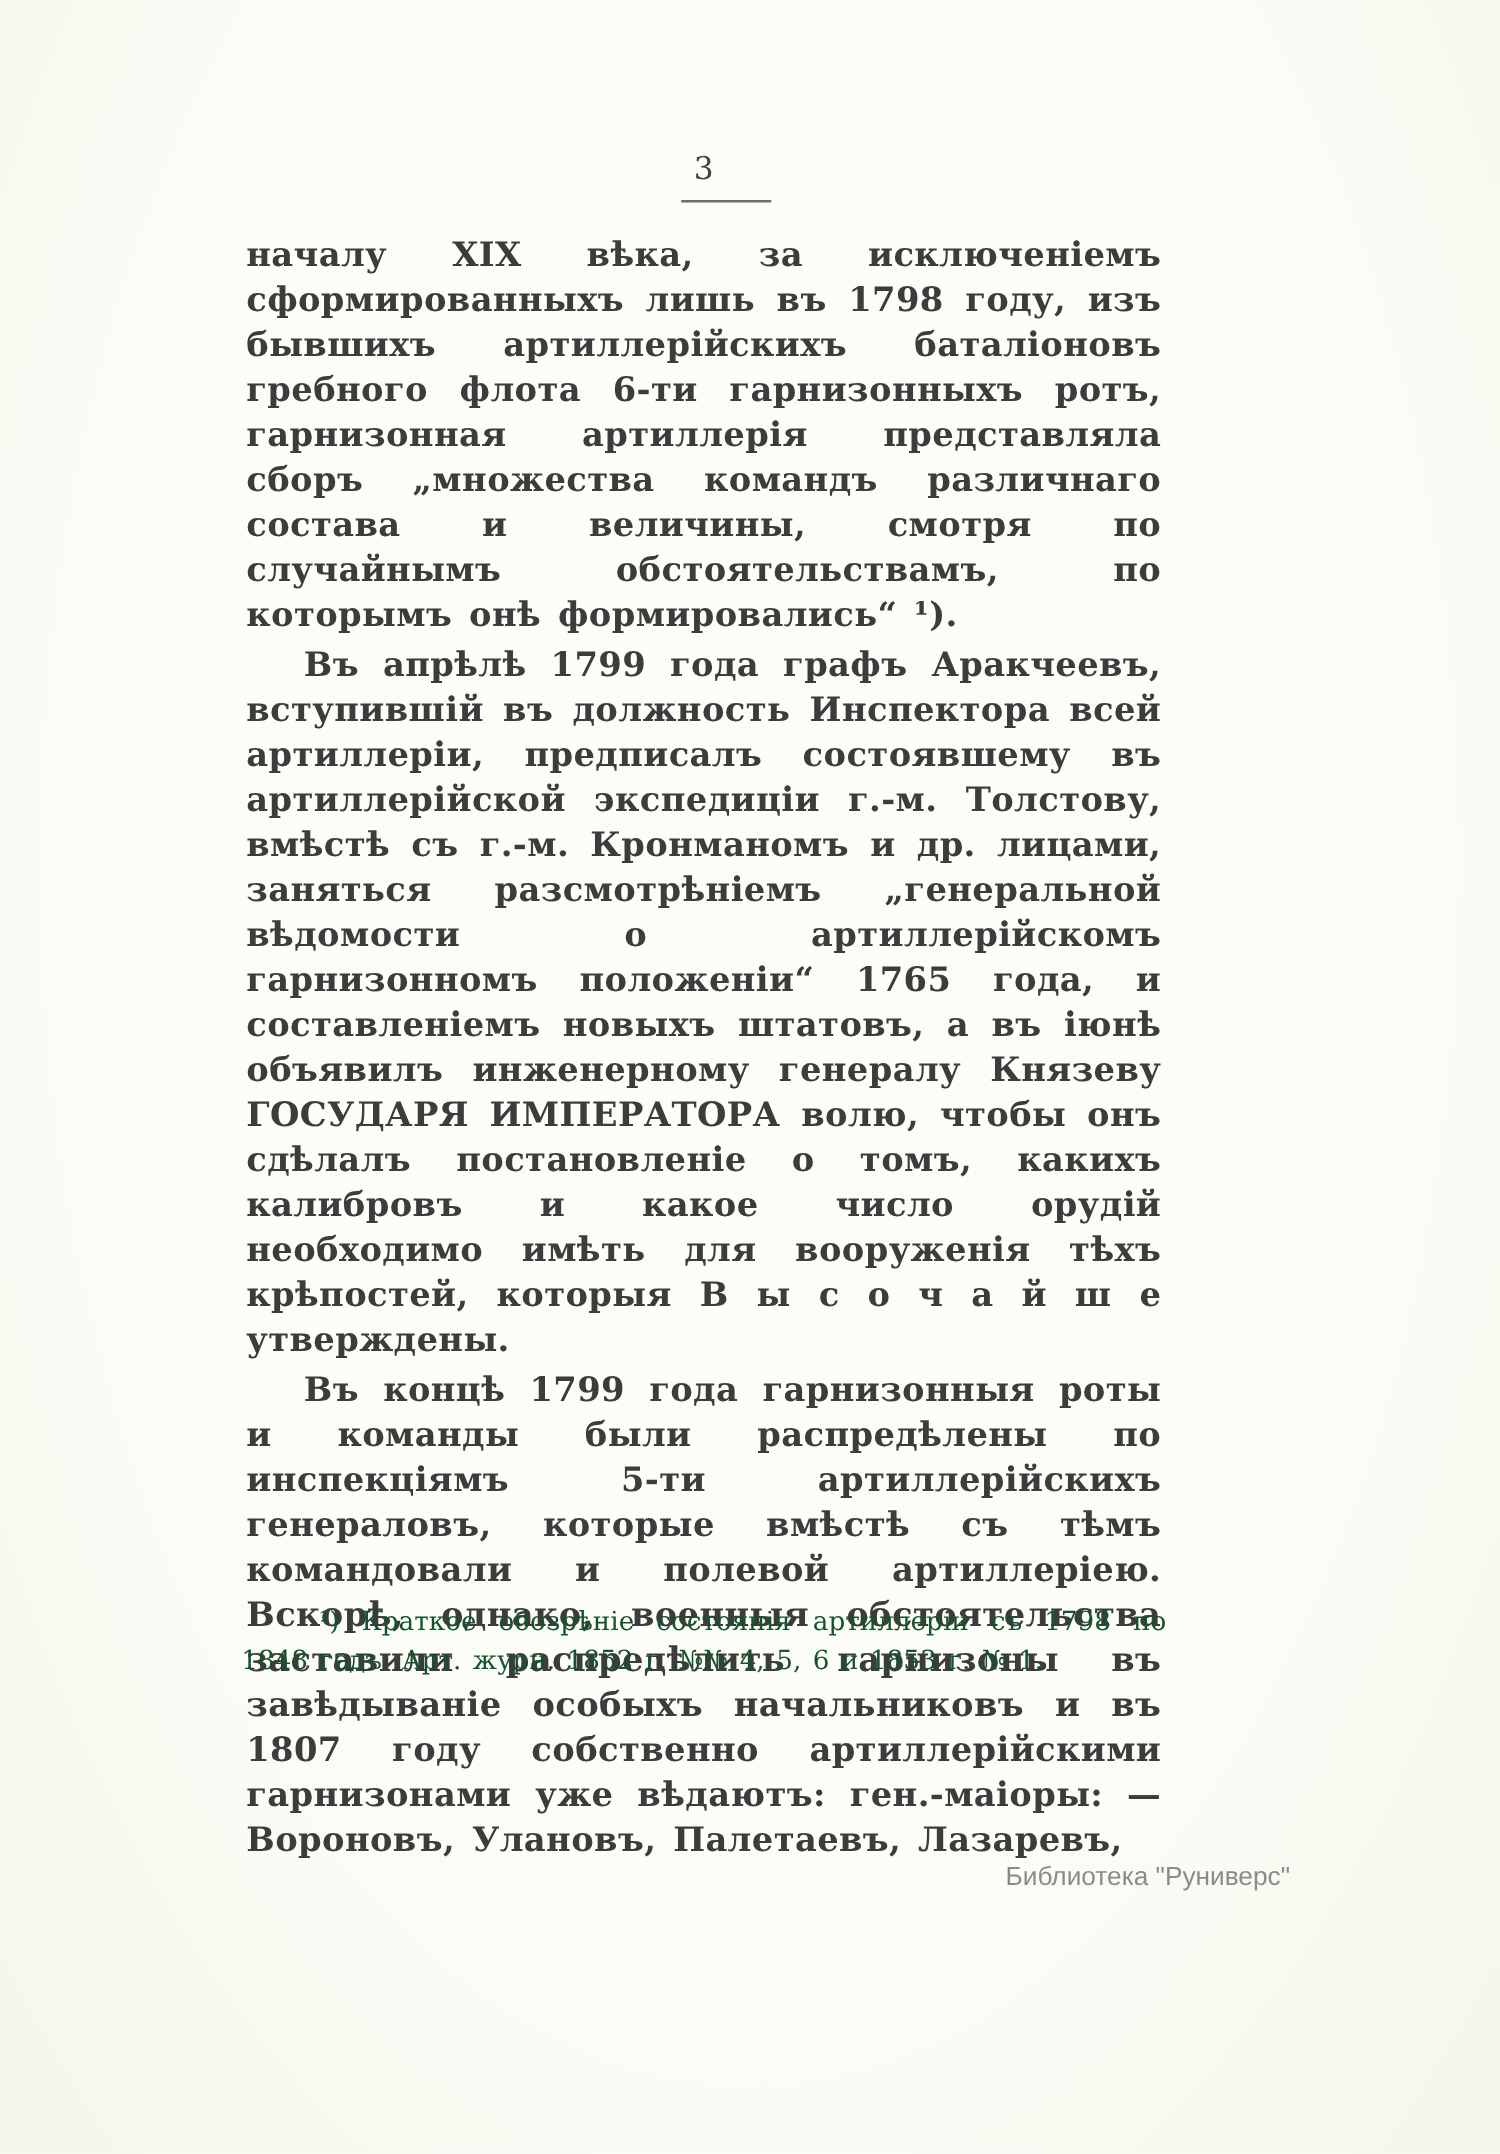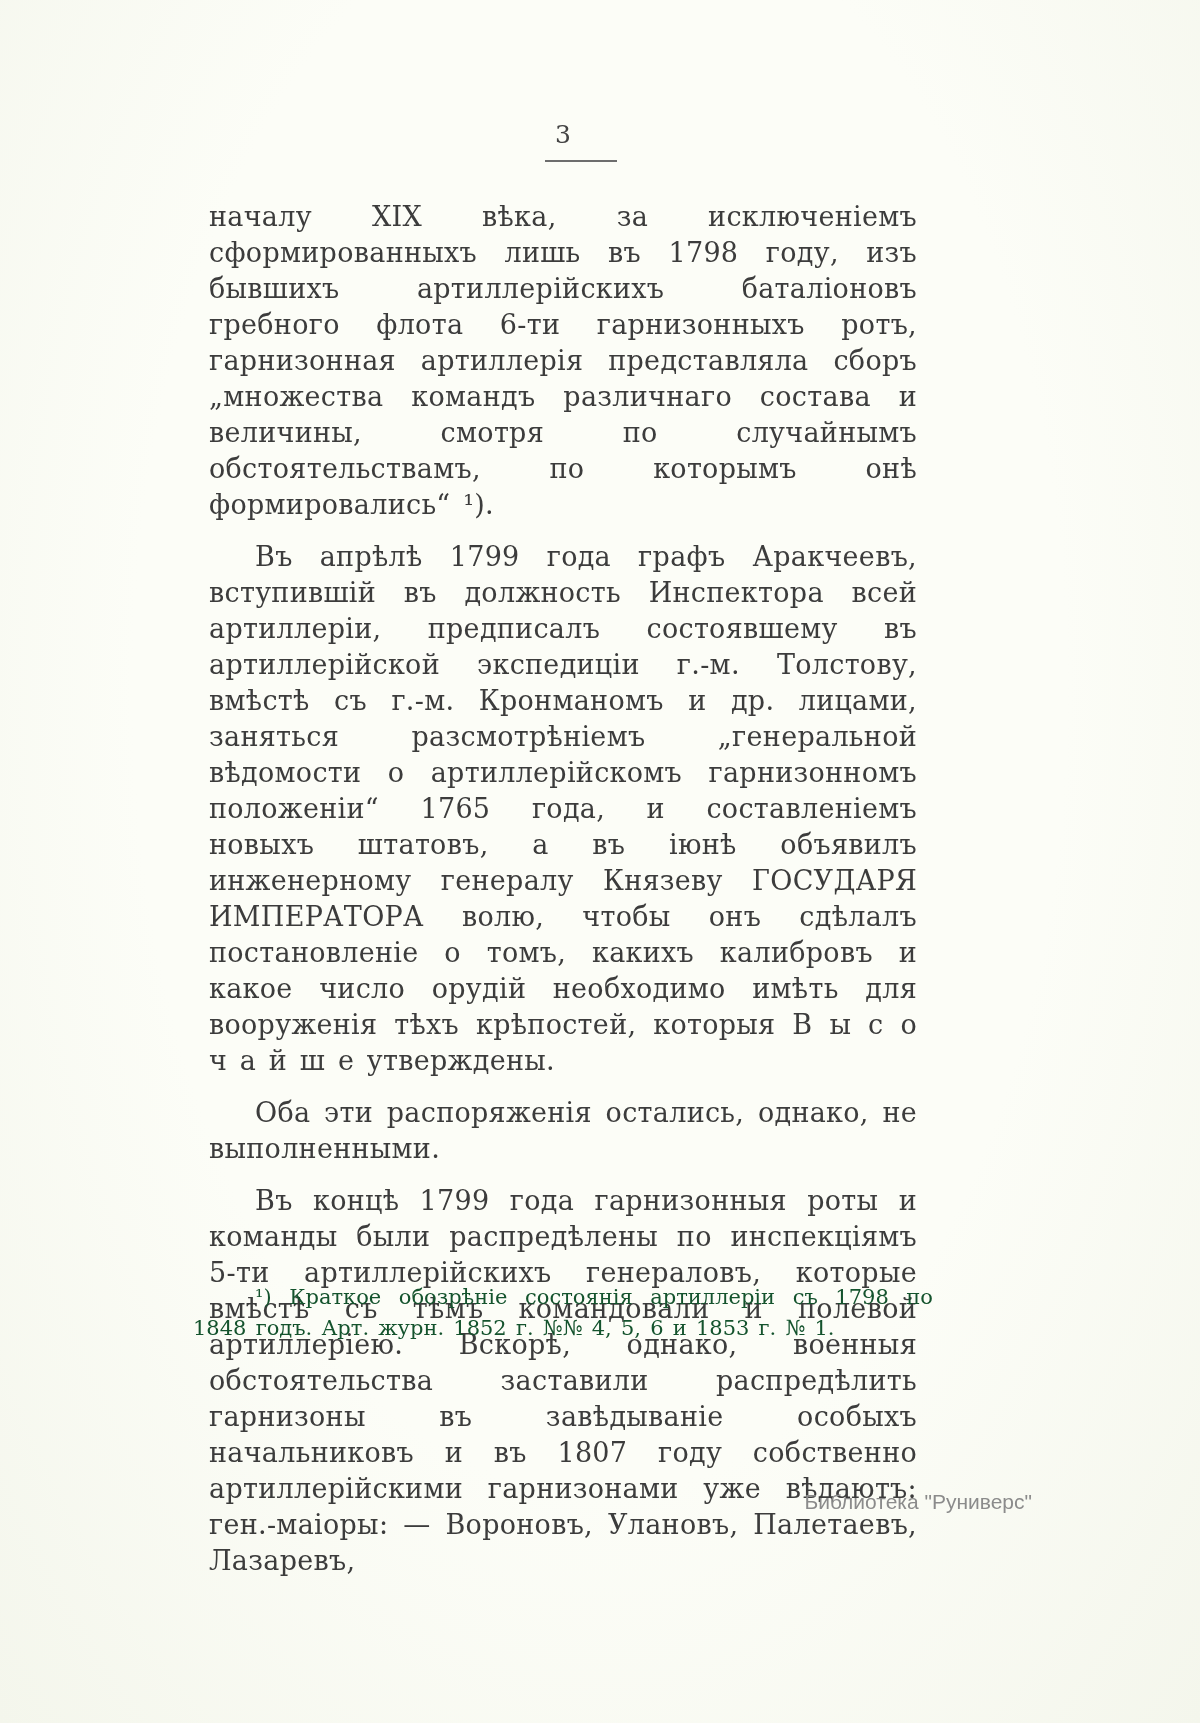--- a/index.html
+++ b/index.html
@@ -37,22 +37,23 @@
     top: 183px;
     left: 193px;
     width: 740px;
     font-size: 27px;
     line-height: 36px;
     text-align: justify;
     word-spacing: 0.14em;
     letter-spacing: 0.3px;
   }
   .text-block p {
-    margin: 16px;
+    margin: 4px;
     text-indent: 46px;
+    font-weight: bold;
   }
   .text-block p.first {
     text-indent: 0;
   }
   .footnote {
     position: absolute;
     top: 1282px;
     left: 193px;
     width: 740px;
     font-size: 21px;
@@ -76,21 +77,20 @@
 
 <div>
 
   <div class="page-number">3</div>
 
   <div class="page-number-rule"></div>
 
   <div class="text-block">
     <p class="first">началу XIX вѣка, за исключеніемъ сформированныхъ лишь въ 1798 году, изъ бывшихъ артиллерійскихъ баталіоновъ гребного флота 6-ти гарнизонныхъ ротъ, гарнизонная артиллерія представляла сборъ „множества командъ различнаго состава и величины, смотря по случайнымъ обстоятельствамъ, по которымъ онѣ формировались“ ¹).</p>
     <p>Въ апрѣлѣ 1799 года графъ Аракчеевъ, вступившій въ должность Инспектора всей артиллеріи, предписалъ состоявшему въ артиллерійской экспедиціи г.-м. Толстову, вмѣстѣ съ г.-м. Кронманомъ и др. лицами, заняться разсмотрѣніемъ „генеральной вѣдомости о артиллерійскомъ гарнизонномъ положеніи“ 1765 года, и составленіемъ новыхъ штатовъ, а въ іюнѣ объявилъ инженерному генералу Князеву ГОСУДАРЯ ИМПЕРАТОРА волю, чтобы онъ сдѣлалъ постановленіе о томъ, какихъ калибровъ и какое число орудій необходимо имѣть для вооруженія тѣхъ крѣпостей, которыя В ы с о ч а й ш е утверждены.</p>
-    <p>Оба эти распоряженія остались, однако, не выполненными.</p>
     <p>Въ концѣ 1799 года гарнизонныя роты и команды были распредѣлены по инспекціямъ 5-ти артиллерійскихъ генераловъ, которые вмѣстѣ съ тѣмъ командовали и полевой артиллеріею. Вскорѣ, однако, военныя обстоятельства заставили распредѣлить гарнизоны въ завѣдываніе особыхъ начальниковъ и въ 1807 году собственно артиллерійскими гарнизонами уже вѣдаютъ: ген.-маіоры: — Вороновъ, Улановъ, Палетаевъ, Лазаревъ,</p>
   </div>
 
   <div class="footnote">¹) Краткое обозрѣніе состоянія артиллеріи съ 1798 по 1848 годъ. Арт. журн. 1852 г. №№ 4, 5, 6 и 1853 г. № 1.</div>
 
   <div class="watermark">Библиотека "Руниверс"</div>
 
 </div>
 
 </body></html>

